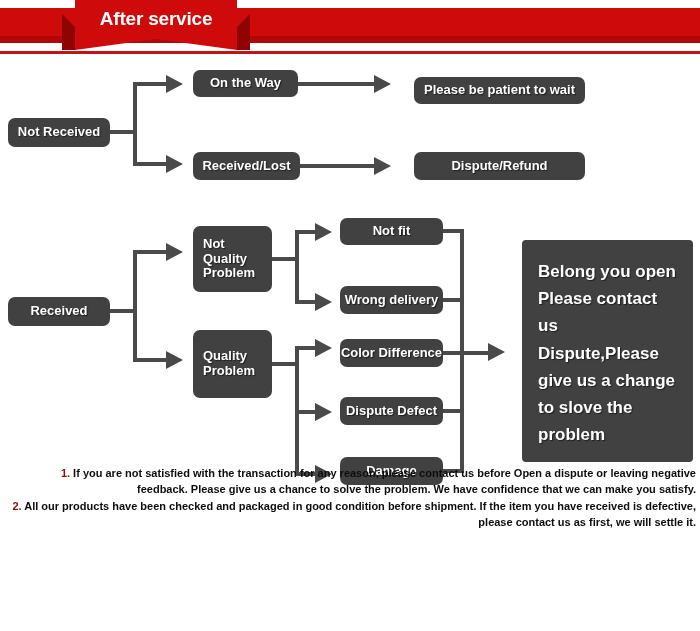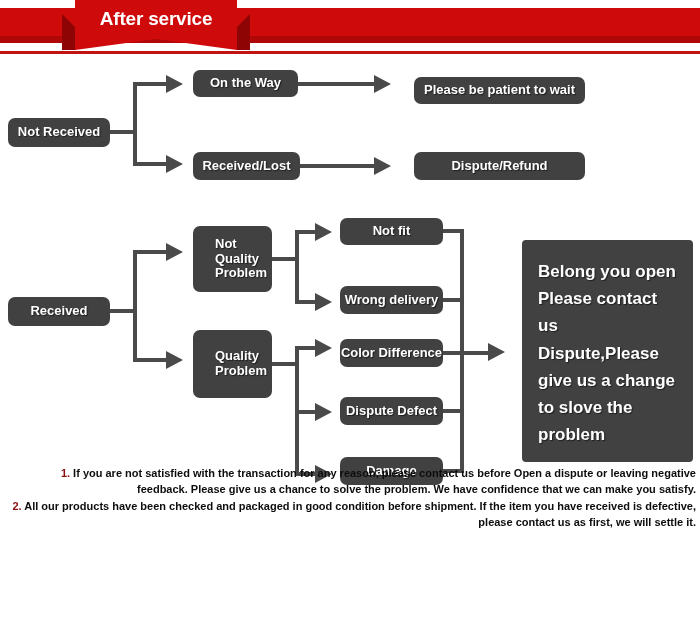--- a/index.html
+++ b/index.html
@@ -104,21 +104,21 @@
     text-shadow: 1px 1px 1px rgba(0,0,0,0.55);
     display: flex;
     align-items: center;
     justify-content: center;
     text-align: center;
     line-height: 1.15;
   }
   .node.left-align {
     justify-content: flex-start;
     text-align: left;
-    padding-left: 22px;
+    padding-left: 10px;
   }
   .node.big {
     align-items: flex-start;
     justify-content: flex-start;
     text-align: left;
     font-size: 17px;
     line-height: 1.6;
     padding: 18px 14px 14px 16px;
     border-radius: 4px;
   }

